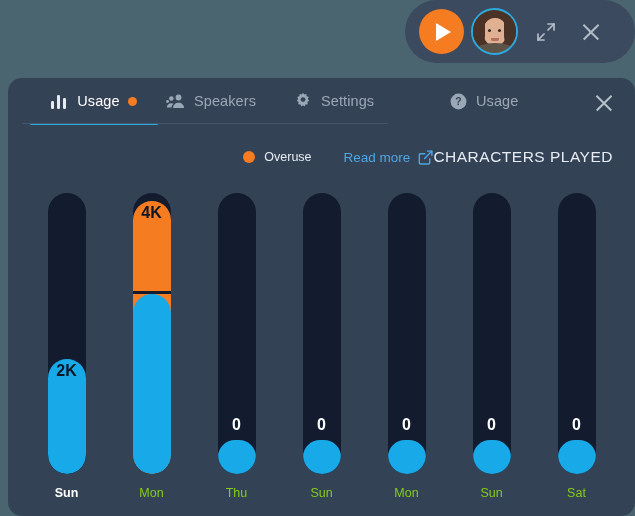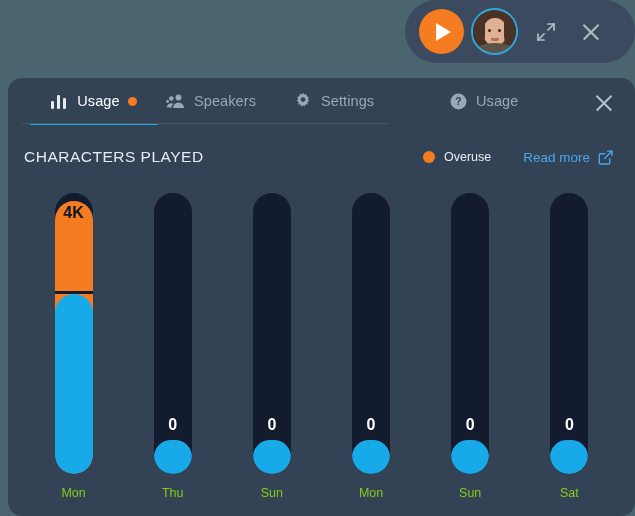--- a/index.html
+++ b/index.html
@@ -396,40 +396,47 @@
 
     <div id="tab-divider"></div>
 
     <div id="close-panel-button">
       <span class="xline a"></span>
       <span class="xline b"></span>
     </div>
   </div>
 
   <div id="chart-header">
-    <div id="chart-title">CHARACTERS PLAYED</div>
     <div id="header-right">
       <div id="legend">
         <span class="legend-dot"></span>
         <span class="legend-label">Overuse</span>
       </div>
       <div id="read-more">
         <span class="rm-label">Read more</span>
         <span class="rm-icon">
           <svg width="15" height="15" viewBox="0 0 16 16" fill="none" stroke="#4aa8e8" stroke-width="1.5" stroke-linecap="round" stroke-linejoin="round">
             <path d="M12.5 9.2v4.6c0 .7-.6 1.2-1.2 1.2H2.6c-.7 0-1.2-.5-1.2-1.2V5.2c0-.7.5-1.2 1.2-1.2h4.6"></path>
             <polyline points="10.2,1.2 14.8,1.2 14.8,5.8"></polyline>
             <line x1="7" y1="9" x2="14.6" y2="1.4"></line>
           </svg>
         </span>
       </div>
     </div>
+    <div id="chart-title">CHARACTERS PLAYED</div>
   </div>
 
   <div id="chart">
+      <div class="bar-col">
+        <div class="bar-track">
+          <div class="bar-fill" style="height: 115.21px;"></div>
+          <div class="bar-value" style="bottom: 94.21px;">2K</div>
+        </div>
+        <div class="day-label active">Sun</div>
+      </div>
       <div class="bar-col">
         <div class="bar-track">
           <div class="bar-fill overuse" style="height: 272.57px;"></div>
           <div class="bar-fill" style="height: 179.84px;"></div>
           <div class="bar-sep" style="bottom: 179.84px;"></div>
           <div class="bar-value" style="bottom: 251.57px;">4K</div>
         </div>
         <div class="day-label">Mon</div>
       </div>
       <div class="bar-col">

